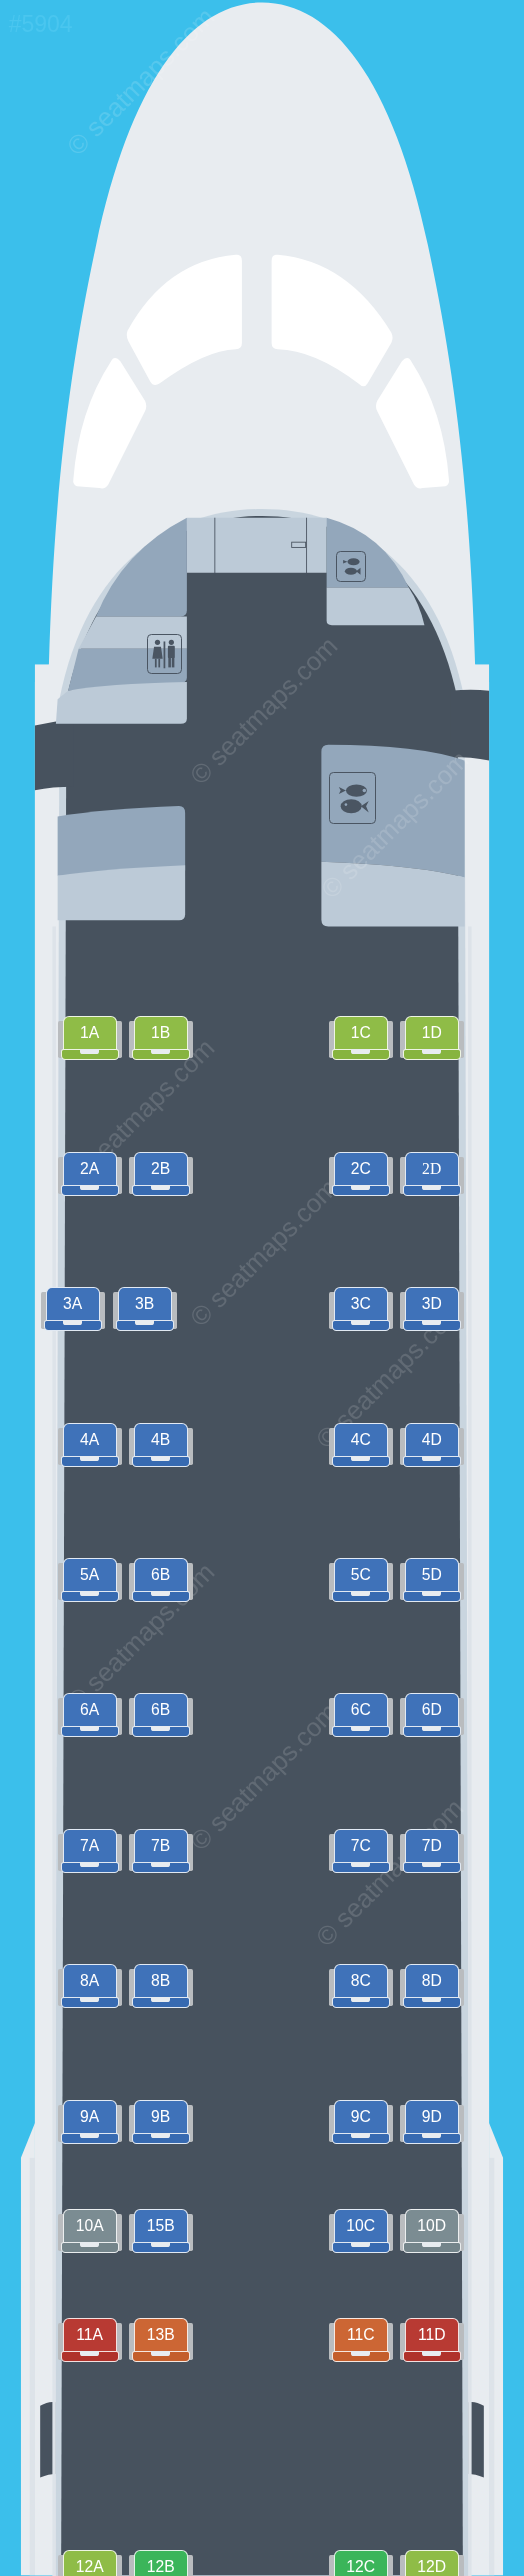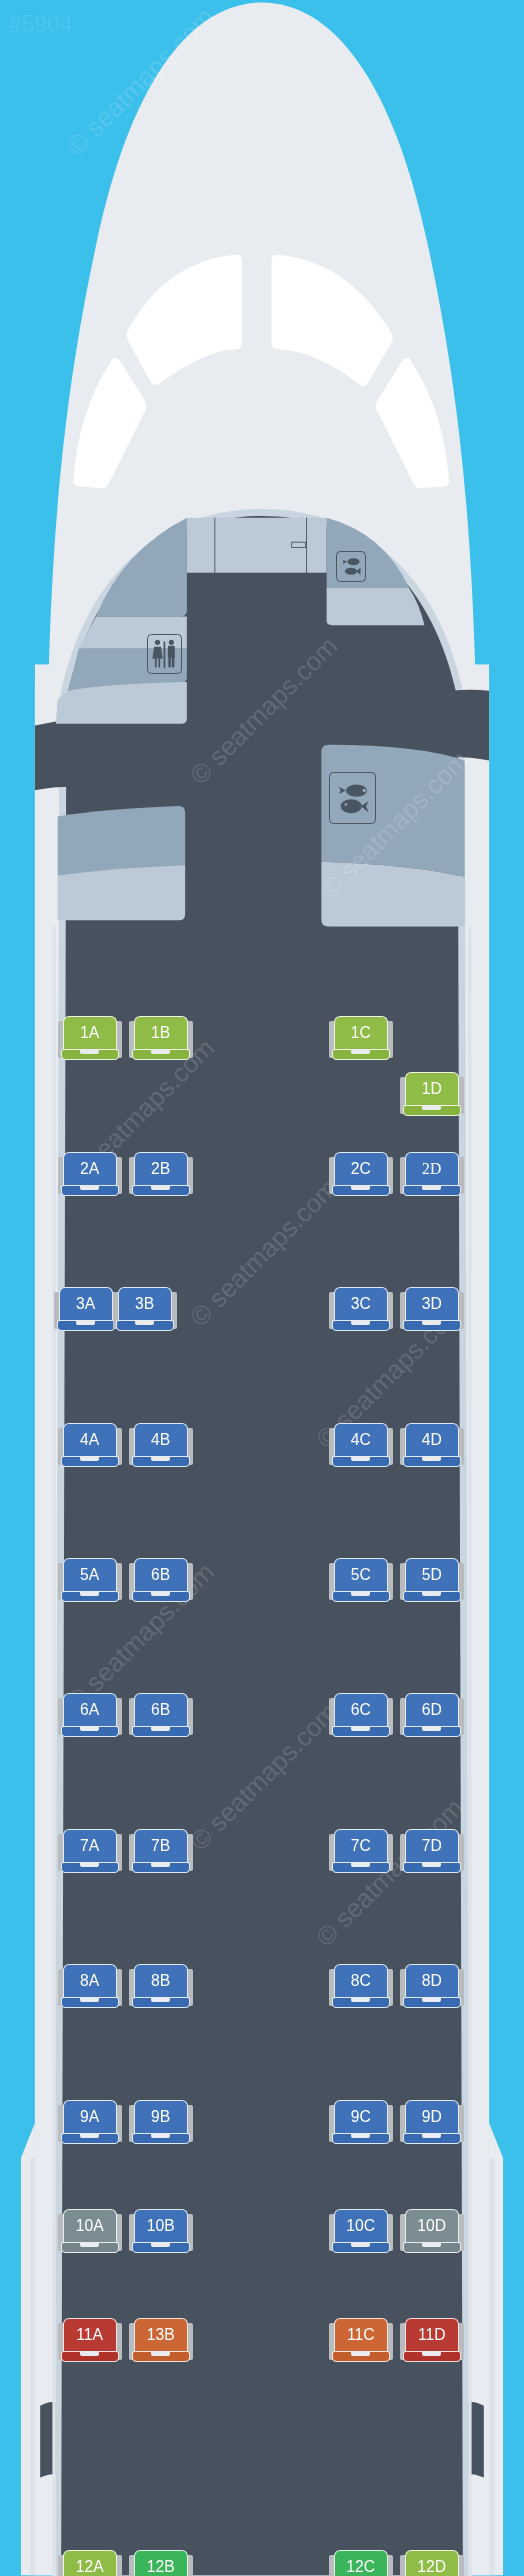--- a/index.html
+++ b/index.html
@@ -161,21 +161,21 @@
       <div class="label">1B</div>
     </div>
     <div class="seat" style="left: 332px; top: 1016px;">
       <div class="arm" style="left: -3.5px;"></div>
       <div class="arm" style="left: 54px;"></div>
       <div class="back" style="background: rgb(143, 188, 71);"></div>
       <div class="cushion" style="background: rgb(135, 180, 63);"></div>
       <div class="tray"></div>
       <div class="label">1C</div>
     </div>
-    <div class="seat" style="left: 403px; top: 1072px;">
+    <div class="seat" style="left: 403px; top: 1016px;">
       <div class="arm" style="left: -3.5px;"></div>
       <div class="arm" style="left: 54px;"></div>
       <div class="back" style="background: rgb(143, 188, 71);"></div>
       <div class="cushion" style="background: rgb(135, 180, 63);"></div>
       <div class="tray"></div>
       <div class="label">1D</div>
     </div>
     <div class="seat" style="left: 61px; top: 1152px;">
       <div class="arm" style="left: -3.5px;"></div>
       <div class="arm" style="left: 54px;"></div>
@@ -201,21 +201,21 @@
       <div class="label">2C</div>
     </div>
     <div class="seat" style="left: 403px; top: 1152px; font-family: Liberation Serif, serif;">
       <div class="arm" style="left: -3.5px;"></div>
       <div class="arm" style="left: 54px;"></div>
       <div class="back" style="background: rgb(63, 114, 185);"></div>
       <div class="cushion" style="background: rgb(55, 106, 177);"></div>
       <div class="tray"></div>
       <div class="label">2D</div>
     </div>
-    <div class="seat" style="left: 57px; top: 1287px;">
+    <div class="seat" style="left: 44px; top: 1287px;">
       <div class="arm" style="left: -3.5px;"></div>
       <div class="arm" style="left: 54px;"></div>
       <div class="back" style="background: rgb(63, 114, 185);"></div>
       <div class="cushion" style="background: rgb(55, 106, 177);"></div>
       <div class="tray"></div>
       <div class="label">3A</div>
     </div>
     <div class="seat" style="left: 116px; top: 1287px;">
       <div class="arm" style="left: -3.5px;"></div>
       <div class="arm" style="left: 54px;"></div>
@@ -439,21 +439,21 @@
       <div class="cushion" style="background: rgb(115, 132, 138);"></div>
       <div class="tray"></div>
       <div class="label">10A</div>
     </div>
     <div class="seat" style="left: 132px; top: 2209px;">
       <div class="arm" style="left: -3.5px;"></div>
       <div class="arm" style="left: 54px;"></div>
       <div class="back" style="background: rgb(63, 114, 185);"></div>
       <div class="cushion" style="background: rgb(55, 106, 177);"></div>
       <div class="tray"></div>
-      <div class="label">10B</div>
+      <div class="label">15B</div>
     </div>
     <div class="seat" style="left: 332px; top: 2209px;">
       <div class="arm" style="left: -3.5px;"></div>
       <div class="arm" style="left: 54px;"></div>
       <div class="back" style="background: rgb(63, 114, 185);"></div>
       <div class="cushion" style="background: rgb(55, 106, 177);"></div>
       <div class="tray"></div>
       <div class="label">10C</div>
     </div>
     <div class="seat" style="left: 403px; top: 2209px;">

